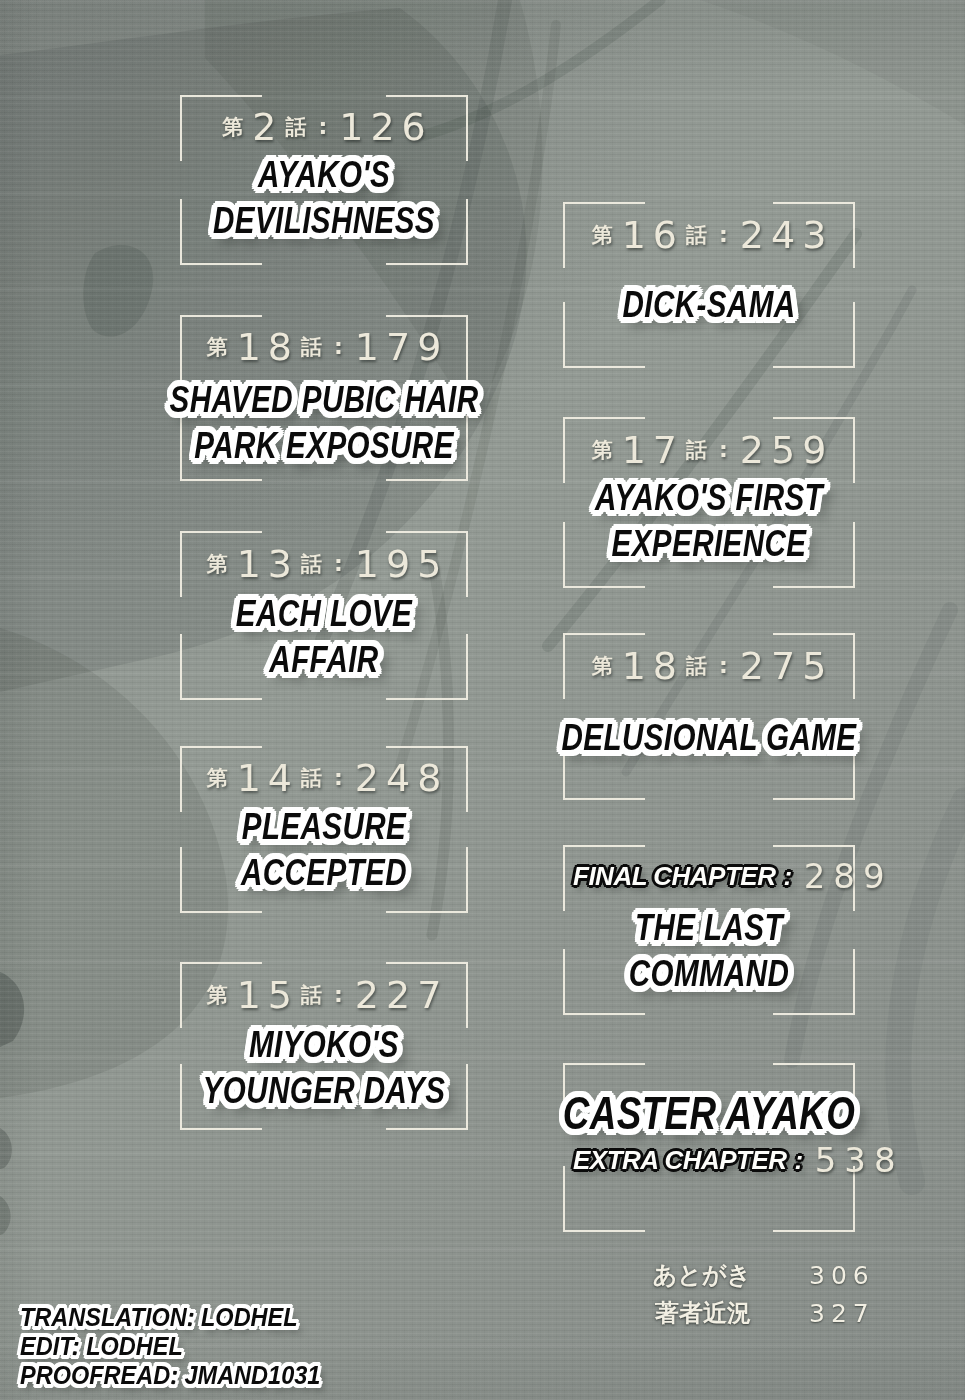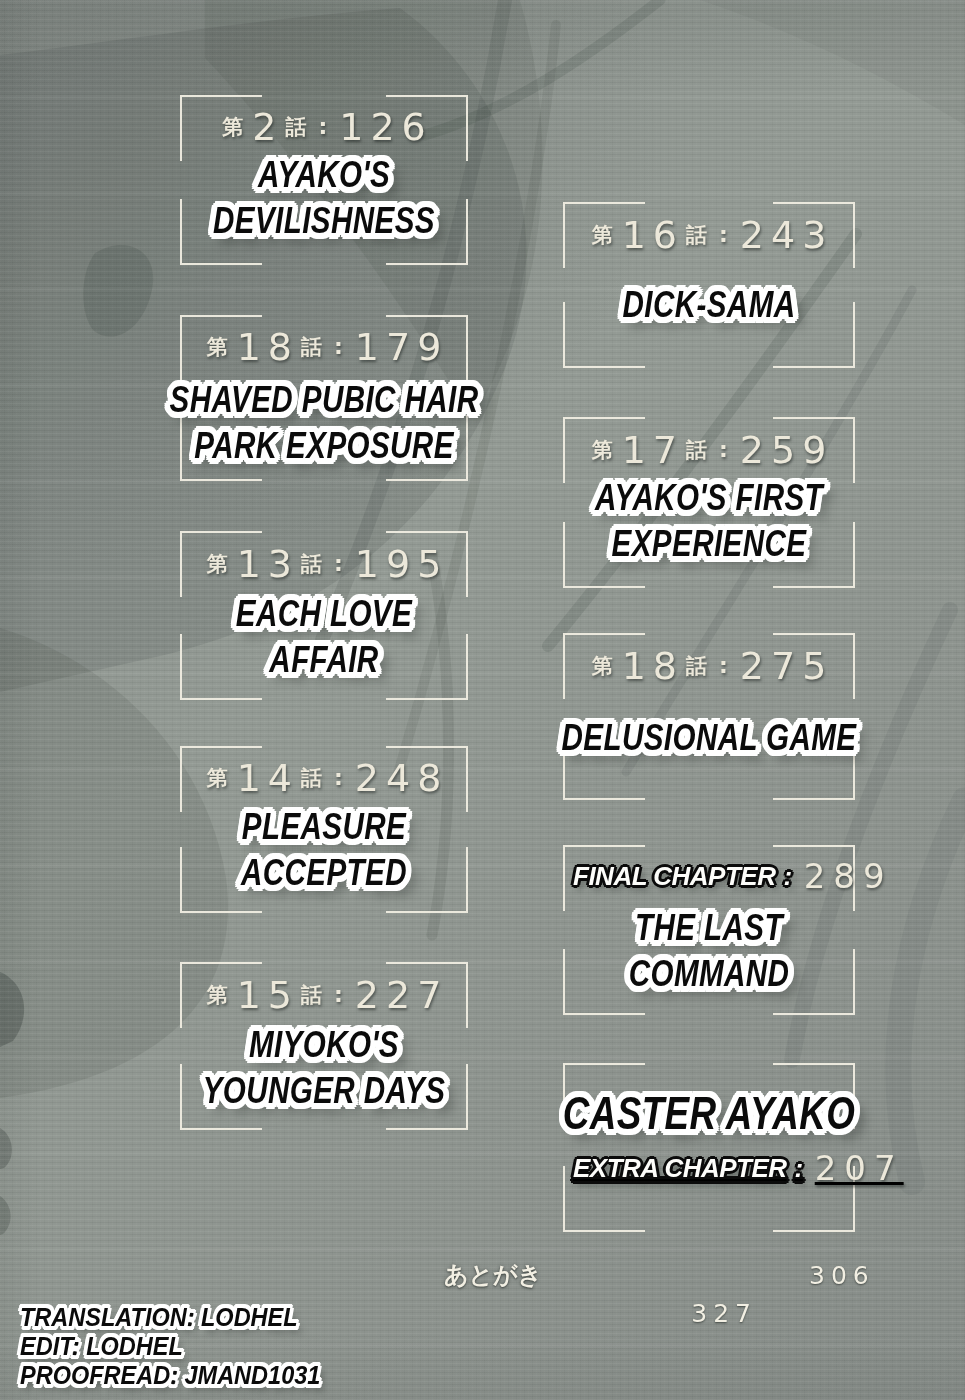--- a/index.html
+++ b/index.html
@@ -65,21 +65,21 @@
       5px 4px 0 #fff,-5px 4px 0 #fff,5px -4px 0 #fff,-5px -4px 0 #fff,
       3px 6px 0 #fff,-3px 6px 0 #fff,3px -6px 0 #fff,-3px -6px 0 #fff,
       7px 2px 0 #fff,-7px 2px 0 #fff,7px -2px 0 #fff,-7px -2px 0 #fff,
       10px 9px 12px rgba(15,20,17,.5);
   }
   .title.big{font-size:46px;line-height:1.15;}
   .tline{display:block;white-space:nowrap;}
 
   .backmatter{position:absolute;top:1256px;right:110px;width:620px;z-index:4;}
   .bm-row{display:grid;grid-template-columns:1fr 46px;column-gap:58px;align-items:center;height:38px;}
-  .bm-label{text-align:center;font:700 24px/1 "DejaVu Sans",sans-serif;color:#f2efe3;
+  .bm-label{text-align:right;font:700 24px/1 "DejaVu Sans",sans-serif;color:#f2efe3;
     text-shadow:0 1px 2px rgba(22,28,25,.6),0 0 4px rgba(22,28,25,.3);white-space:nowrap;}
   .bm-page{text-align:right;font:400 25px/1 "DejaVu Sans",sans-serif;letter-spacing:6px;margin-right:-6px;
     color:#f2efe3;text-shadow:0 1px 2px rgba(22,28,25,.6);}
 
   .credits{position:absolute;left:20px;top:1303px;z-index:4;}
   .credit-line{
     font:italic 900 25px/29px "Liberation Sans","DejaVu Sans",sans-serif;color:#0b0b0b;white-space:nowrap;
     transform:scaleX(.94);transform-origin:0 50%;
     text-shadow:4px 0 0 #fff,-4px 0 0 #fff,0 4px 0 #fff,0 -4px 0 #fff,
       3px 3px 0 #fff,-3px 3px 0 #fff,3px -3px 0 #fff,-3px -3px 0 #fff,
@@ -266,37 +266,38 @@
     <div class="title" style="top: 60px;">
           <span class="tline">THE LAST</span>
           <span class="tline">COMMAND</span>
         </div>
   </div>
       <div class="block" style="left: 563px; top: 1063px; width: 292px; height: 169px;">
     <span class="corner tl"></span>
     <span class="corner tr"></span>
     <span class="corner bl"></span>
     <span class="corner br"></span>
-    <div class="labelrow" style="top: 88px; text-decoration: underline;">
+    <div class="labelrow" style="top: 80px;">
       <span class="clabel">EXTRA CHAPTER</span>
       <span class="lcolon">:</span>
-      <span class="lnum">207</span>
+      <span class="lnum">538</span>
     </div>
     <div class="title big" style="top: 24px;">
           <span class="tline">CASTER AYAKO</span>
         </div>
   </div>
     </div>
 
   <div class="backmatter" id="backmatter">
       <div class="bm-row">
     <span class="bm-label">あとがき</span>
     <span class="bm-page">306</span>
   </div>
       <div class="bm-row">
+    <span class="bm-label">著者近況</span>
     <span class="bm-page">327</span>
   </div>
     </div>
 
   <div class="credits" id="credits">
       <div class="credit-line">TRANSLATION: LODHEL</div>
       <div class="credit-line">EDIT: LODHEL</div>
       <div class="credit-line">PROOFREAD: JMAND1031</div>
     </div>
 </div>

